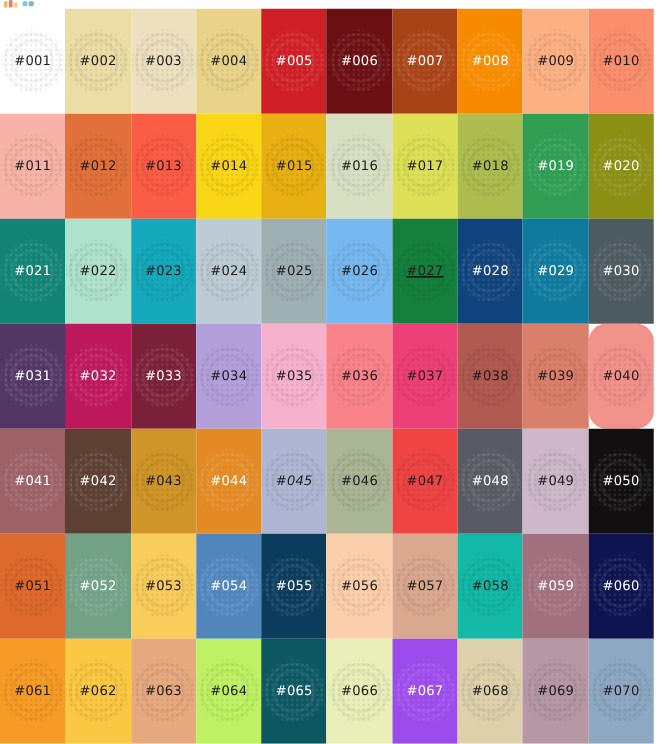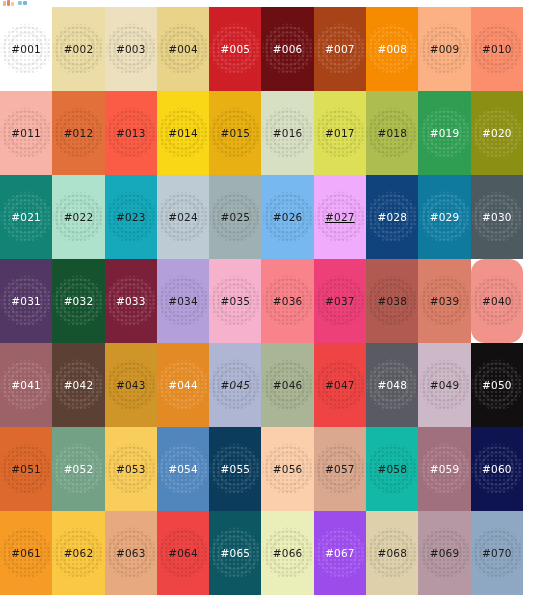--- a/index.html
+++ b/index.html
@@ -215,41 +215,41 @@
         <span class="swatch-label">#024</span>
       </div>
       <div class="swatch" style="background-color: rgb(159, 176, 179);">
         <span class="seal"></span>
         <span class="swatch-label">#025</span>
       </div>
       <div class="swatch" style="background-color: rgb(118, 184, 239);">
         <span class="seal"></span>
         <span class="swatch-label">#026</span>
       </div>
-      <div class="swatch" style="background-color: #f0abfc; text-decoration: underline;">
+      <div class="swatch" style="background-color: #15803d; text-decoration: underline;">
         <span class="seal"></span>
         <span class="swatch-label">#027</span>
       </div>
       <div class="swatch on-dark" style="background-color: rgb(16, 66, 124);">
         <span class="seal"></span>
         <span class="swatch-label">#028</span>
       </div>
       <div class="swatch on-dark" style="background-color: rgb(16, 122, 158);">
         <span class="seal"></span>
         <span class="swatch-label">#029</span>
       </div>
       <div class="swatch on-dark" style="background-color: rgb(77, 90, 96);">
         <span class="seal"></span>
         <span class="swatch-label">#030</span>
       </div>
       <div class="swatch on-dark" style="background-color: rgb(82, 55, 100);">
         <span class="seal"></span>
         <span class="swatch-label">#031</span>
       </div>
-      <div class="swatch on-dark" style="background-color: #14532d;">
+      <div class="swatch on-dark" style="background-color: #be185d;">
         <span class="seal"></span>
         <span class="swatch-label">#032</span>
       </div>
       <div class="swatch on-dark" style="background-color: rgb(123, 32, 57);">
         <span class="seal"></span>
         <span class="swatch-label">#033</span>
       </div>
       <div class="swatch" style="background-color: rgb(179, 160, 219);">
         <span class="seal"></span>
         <span class="swatch-label">#034</span>
@@ -363,21 +363,21 @@
         <span class="swatch-label">#061</span>
       </div>
       <div class="swatch" style="background-color: rgb(250, 200, 66);">
         <span class="seal"></span>
         <span class="swatch-label">#062</span>
       </div>
       <div class="swatch" style="background-color: rgb(231, 169, 126);">
         <span class="seal"></span>
         <span class="swatch-label">#063</span>
       </div>
-      <div class="swatch" style="background-color: #ef4444;">
+      <div class="swatch" style="background-color: #bef264;">
         <span class="seal"></span>
         <span class="swatch-label">#064</span>
       </div>
       <div class="swatch on-dark" style="background-color: rgb(13, 87, 99);">
         <span class="seal"></span>
         <span class="swatch-label">#065</span>
       </div>
       <div class="swatch" style="background-color: rgb(234, 238, 185);">
         <span class="seal"></span>
         <span class="swatch-label">#066</span>

